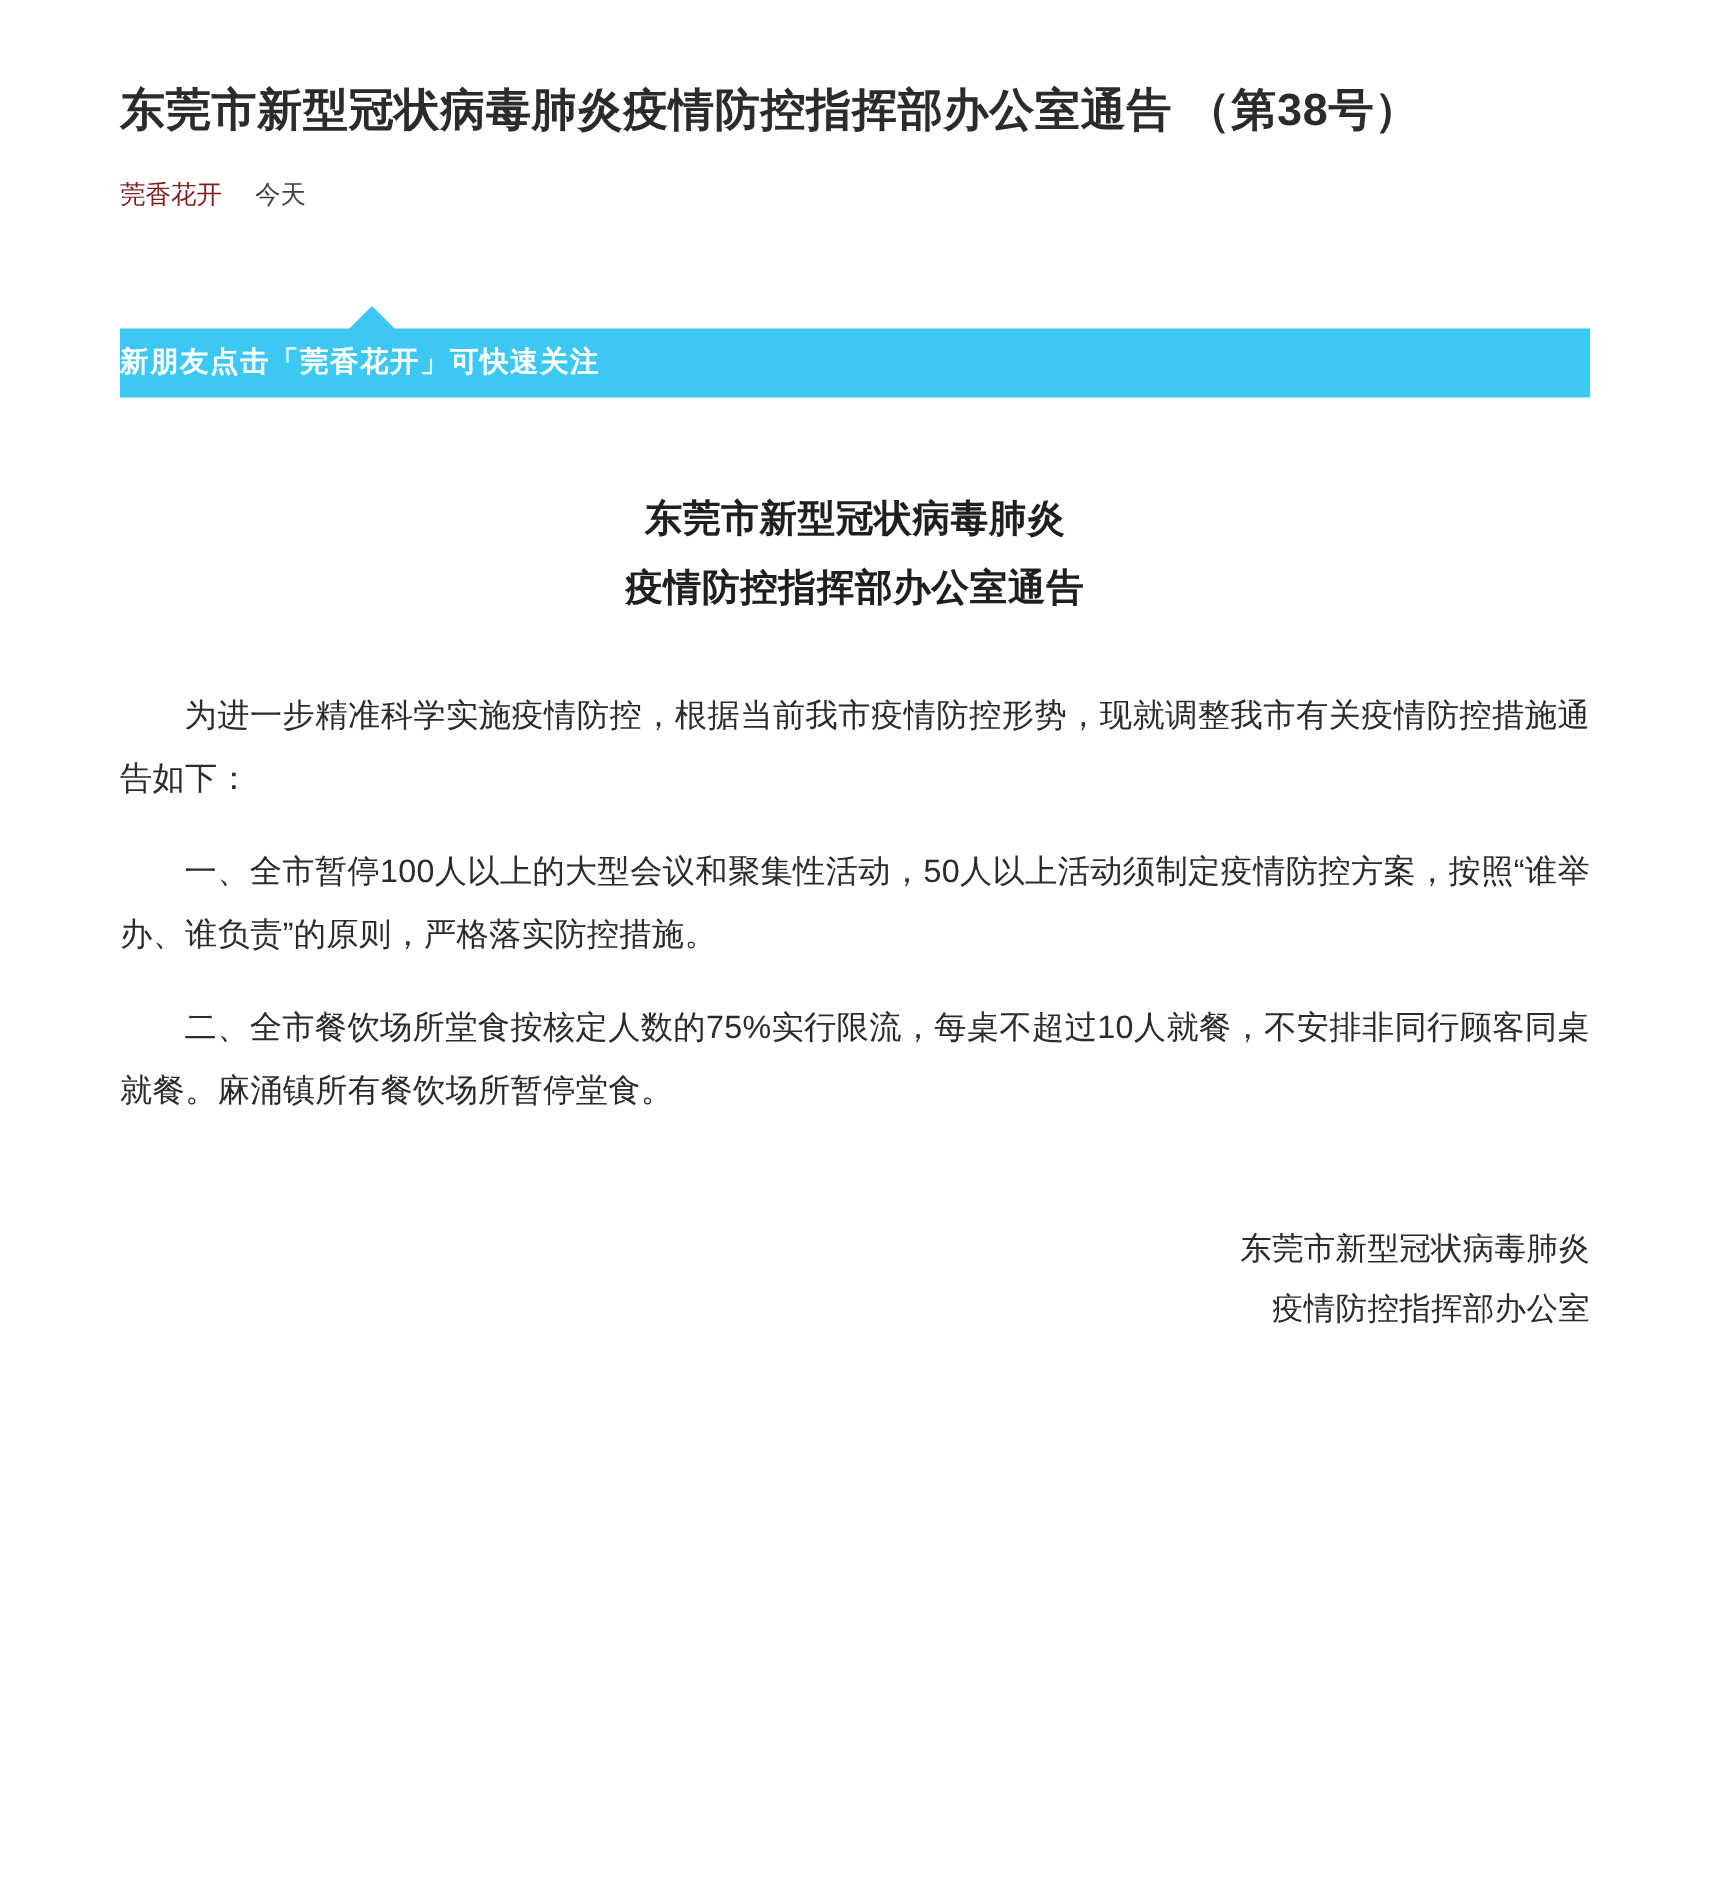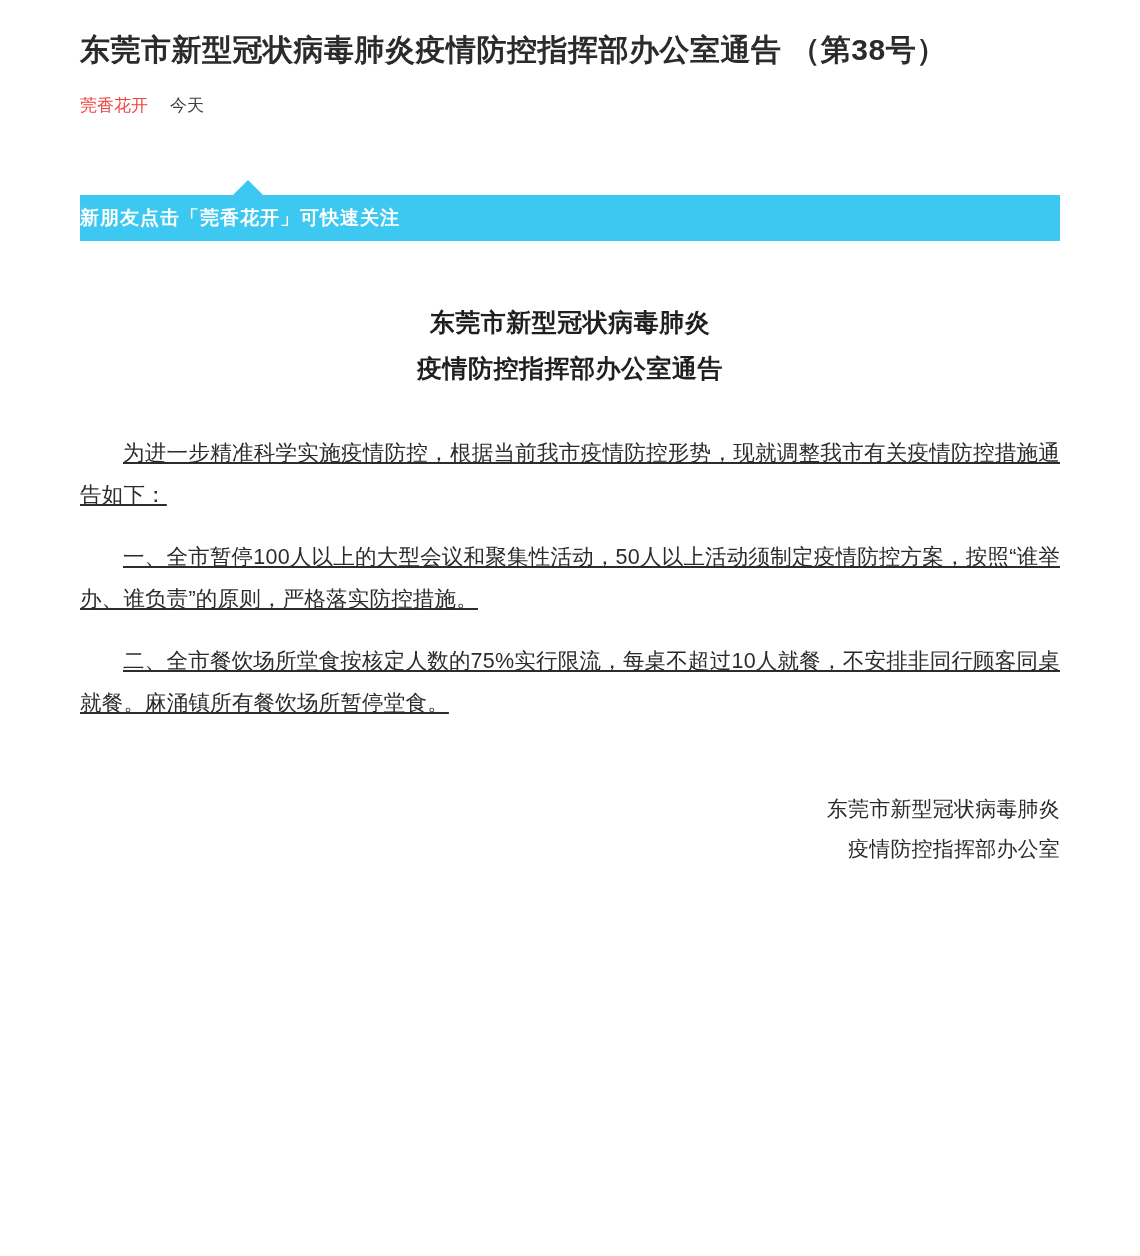--- a/index.html
+++ b/index.html
@@ -11,38 +11,39 @@
     width: 1140px;
     min-height: 1256px;
     font-family: "Liberation Sans", "DejaVu Sans", sans-serif;
     color: #2c2c2c;
     -webkit-font-smoothing: antialiased;
   }
   .page {
     width: 1140px;
     box-sizing: border-box;
     padding: 20px 80px 30px 80px;
+    margin-top: 24px;
   }
   .article-title {
     font-size: 30px;
     font-weight: bold;
     line-height: 1.45;
     color: #2b2b2b;
     letter-spacing: 0.5px;
     margin: 8px 0 0 0;
   }
   .meta-row {
     margin-top: 22px;
     display: flex;
     align-items: center;
     gap: 22px;
     font-size: 17px;
   }
   .account-name {
-    color: #ef4444;
+    color: #7f1d1d;
   }
   .publish-time {
     color: #404040;
   }
   .banner-wrap {
     margin-top: 78px;
     position: relative;
   }
   .banner-arrow {
     position: absolute;
@@ -69,21 +70,20 @@
     font-size: 25px;
     font-weight: bold;
     line-height: 1.85;
     color: #1f1f1f;
   }
   .doc-title div {
     letter-spacing: 0.5px;
   }
   .body-text {
     margin-top: 42px;
-    text-decoration: underline;
   }
   .body-text p {
     font-size: 21.5px;
     line-height: 1.95;
     text-indent: 2em;
     margin: 0 0 20px 0;
     color: #2b2b2b;
     letter-spacing: 0.2px;
     text-align: justify;
   }

